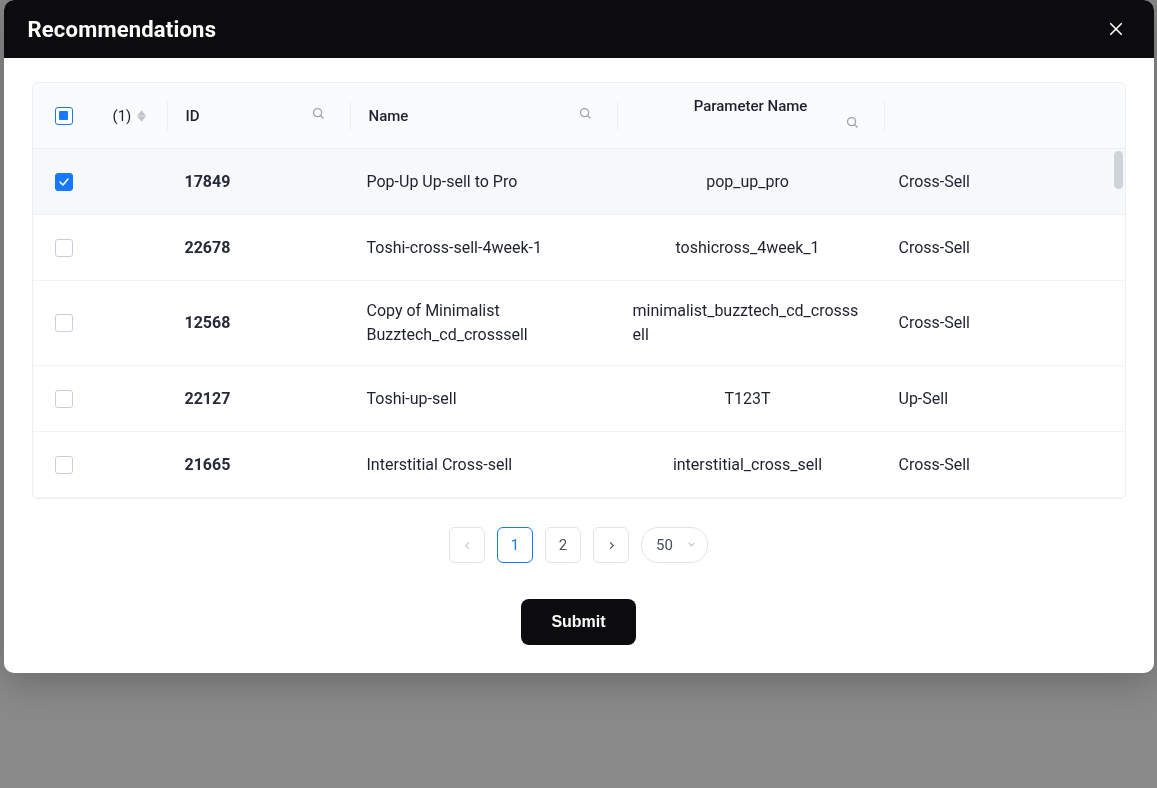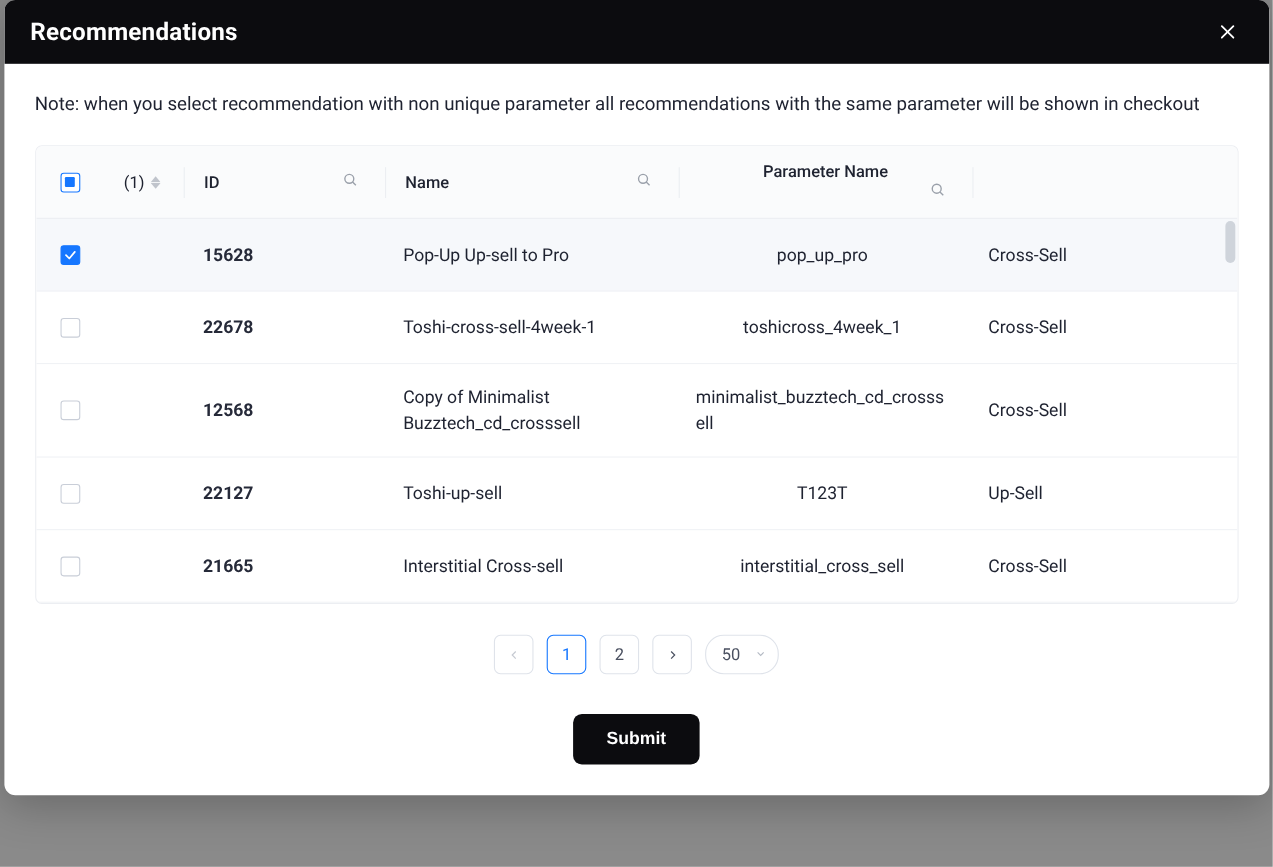--- a/index.html
+++ b/index.html
@@ -198,21 +198,20 @@
     <div class="modal-title">Recommendations</div>
     <div class="close-btn">
       <svg width="18" height="18" viewBox="0 0 24 24" fill="none" stroke="currentColor" stroke-width="2.2" stroke-linecap="round">
           <line x1="5" y1="5" x2="19" y2="19"></line>
           <line x1="19" y1="5" x2="5" y2="19"></line>
         </svg>
     </div>
   </div>
 
   <div class="modal-body">
-    <p class="note">Note: when you select recommendation with non unique parameter all recommendations with the same parameter will be shown in checkout</p>
 
     <div class="table-wrap">
       <div class="table-scroll">
 
         <div class="thead">
           <div class="col col-chk">
             <span class="checkbox indeterminate"></span>
           </div>
           <div class="col col-count">
             <span>(1)</span>
@@ -262,21 +261,21 @@
             <div class="trow selected">
               <div class="col col-chk">
                 <span class="checkbox checked">
                   <svg width="12" height="12" viewBox="0 0 24 24" fill="none" stroke="#fff" stroke-width="3.2" stroke-linecap="round" stroke-linejoin="round">
                     <polyline points="4 12 10 18 20 6"></polyline>
                   </svg>
                 </span>
               </div>
               <div class="col col-count"></div>
               <div class="col col-id">
-                <span class="cell-text">15628</span>
+                <span class="cell-text">17849</span>
               </div>
               <div class="col col-name">
                 <span class="cell-text">Pop-Up Up-sell to Pro</span>
               </div>
               <div class="col col-param">
                 <span class="cell-text">pop_up_pro</span>
               </div>
               <div class="col col-type">
                 <span class="cell-text">Cross-Sell</span>
               </div>

